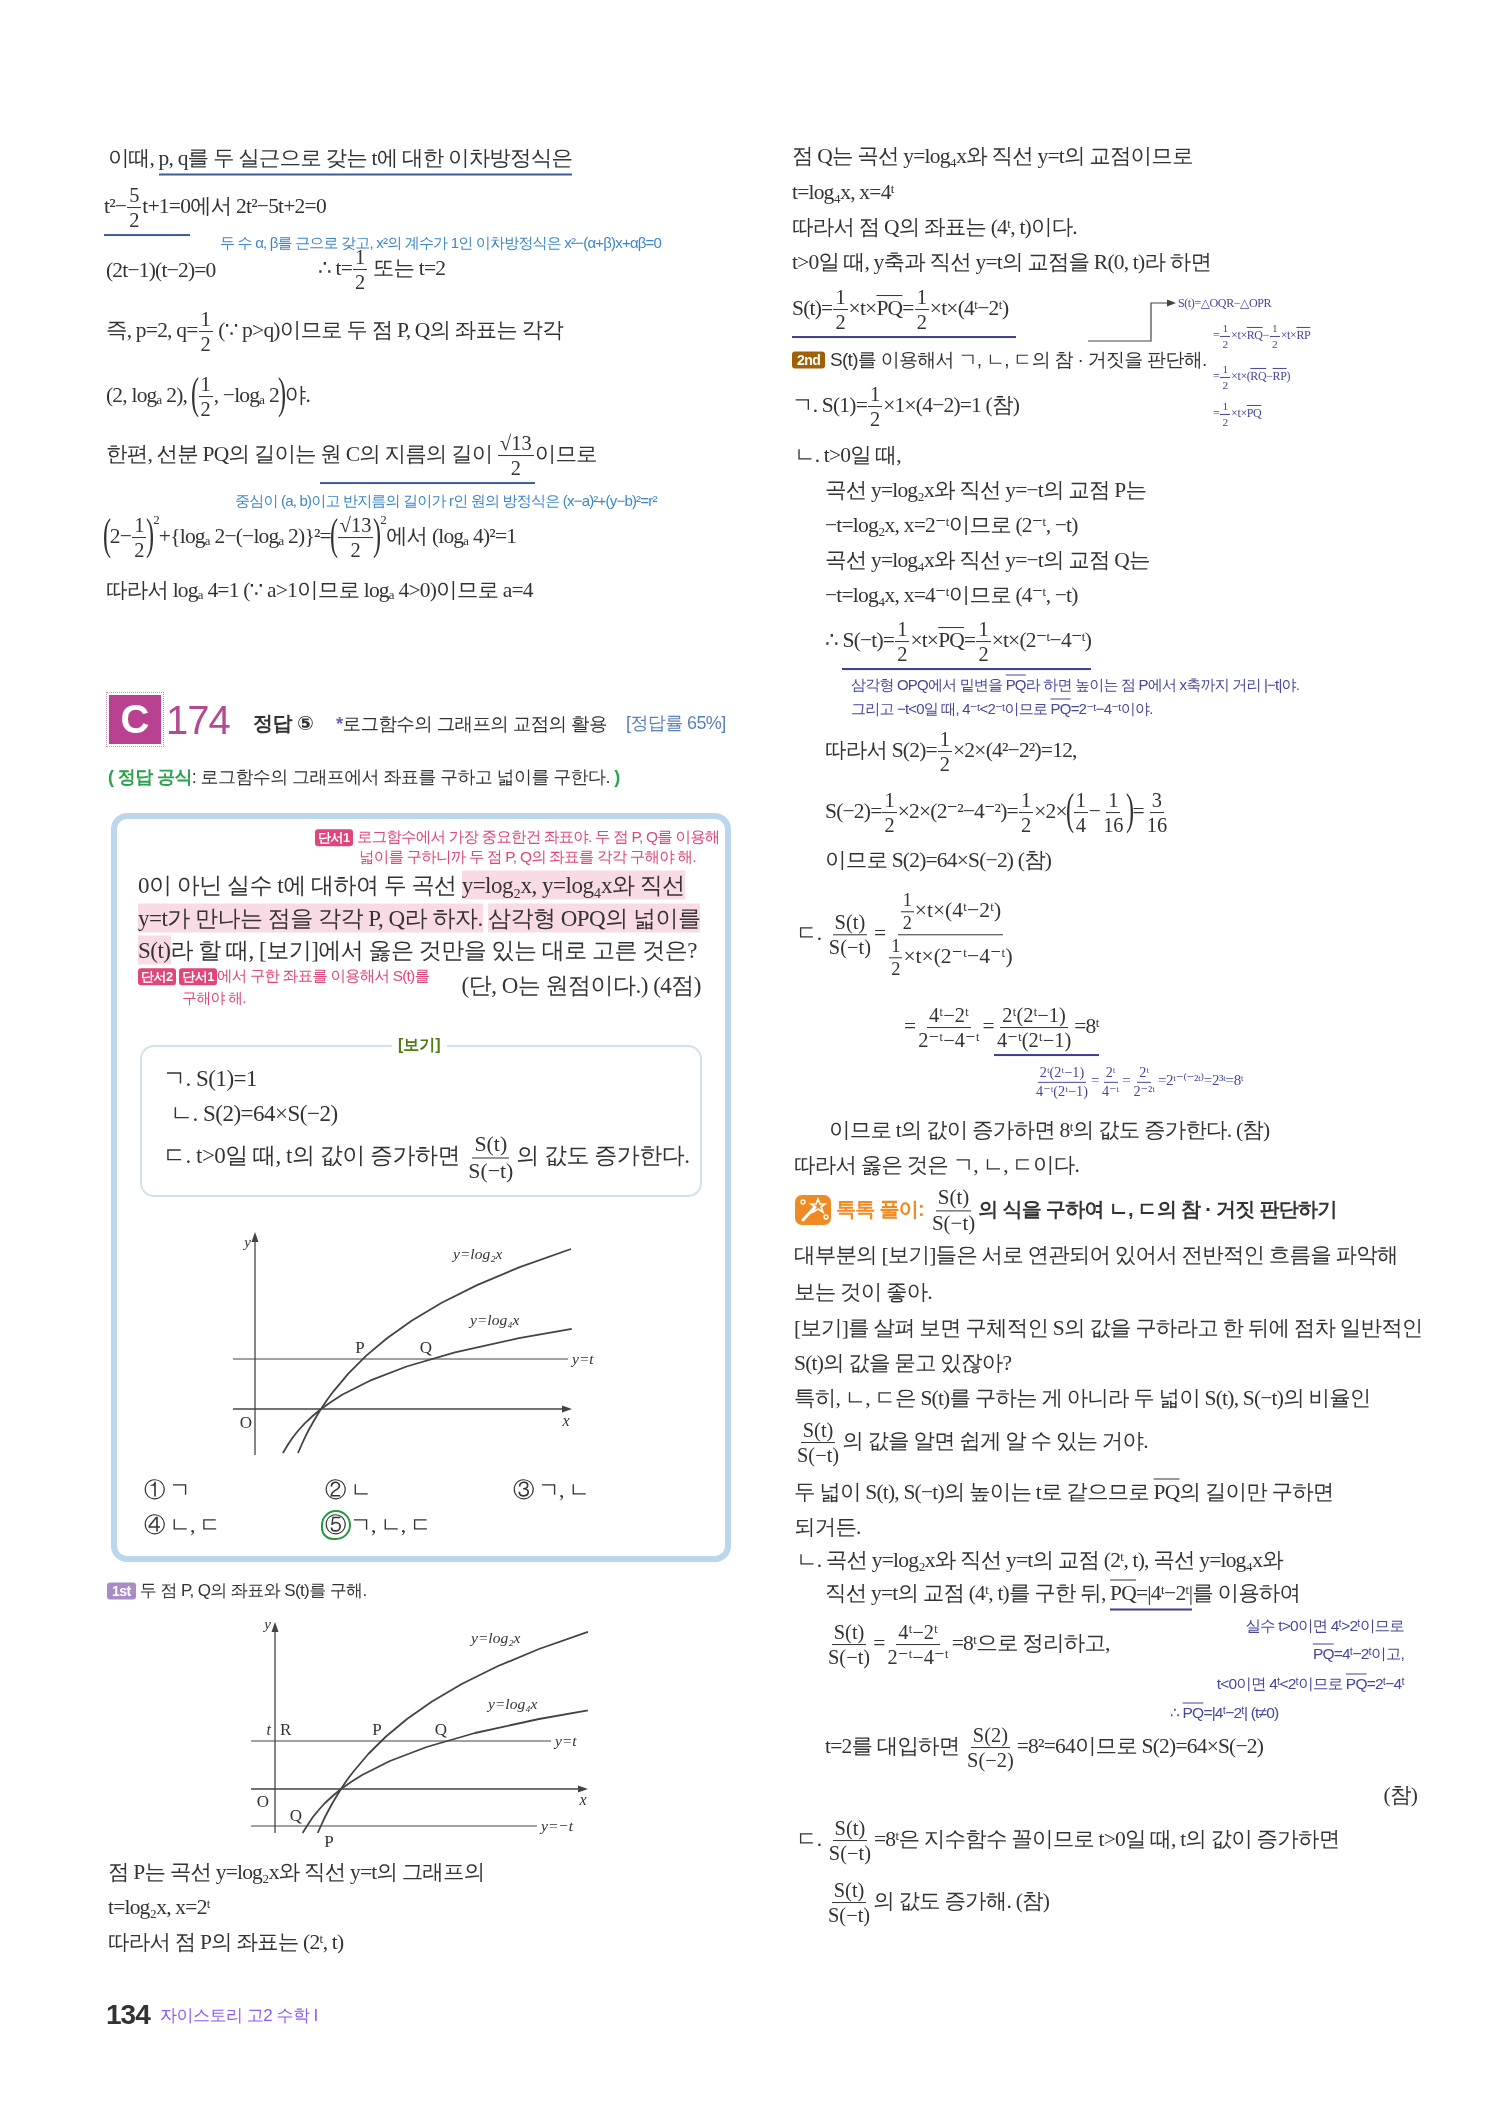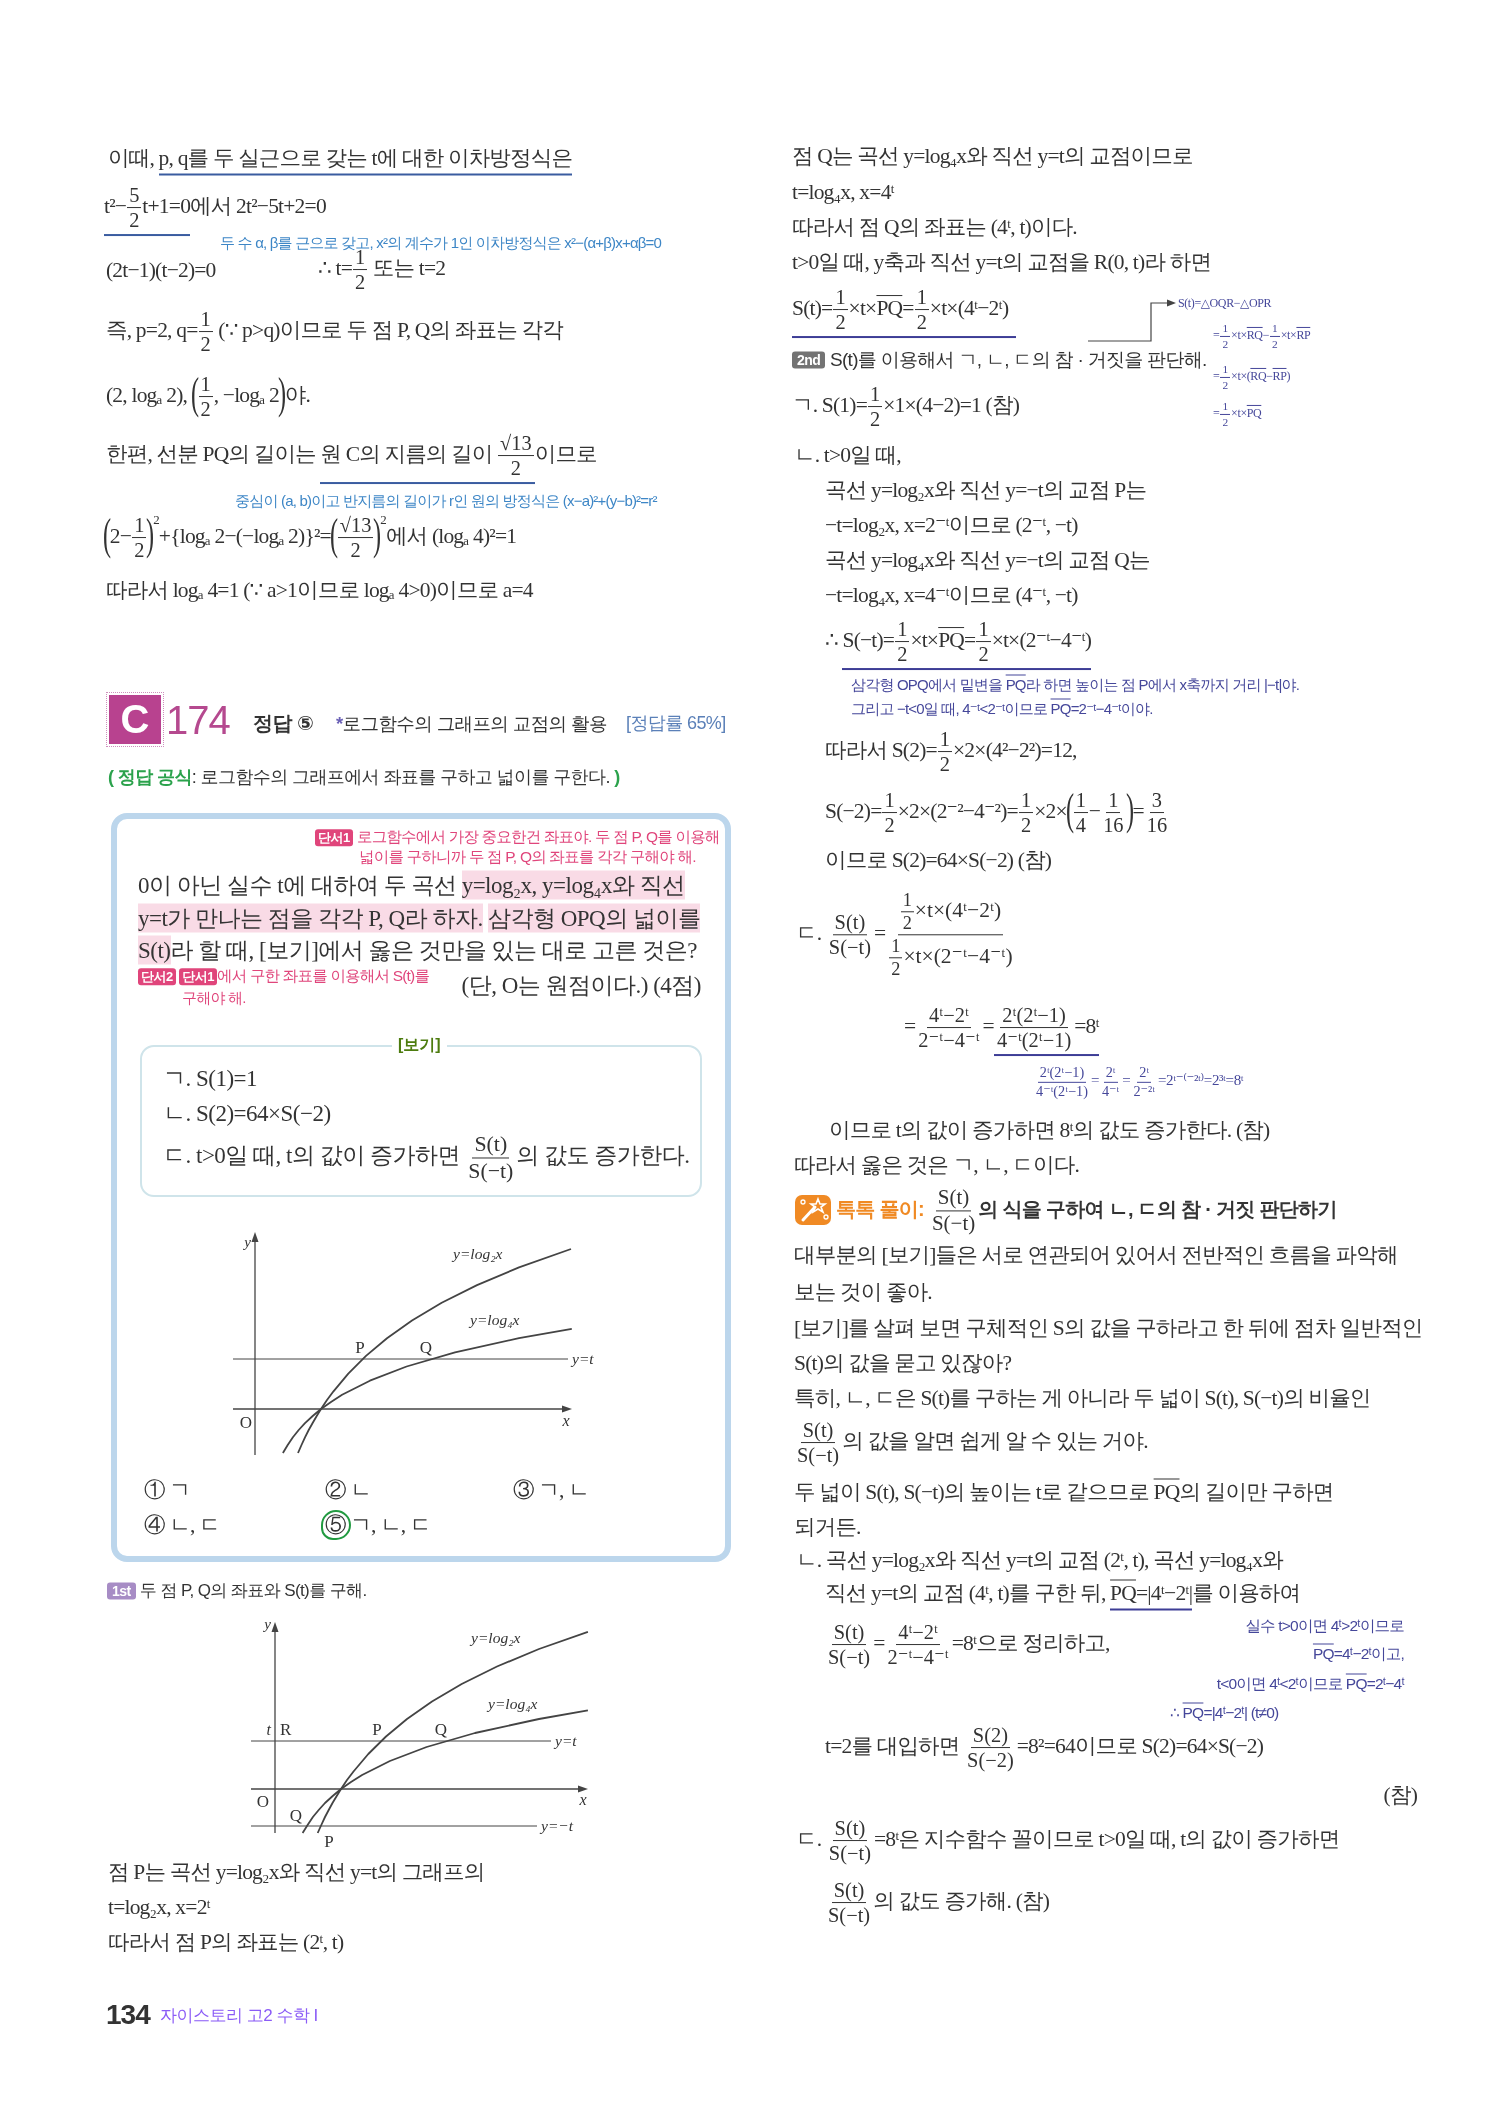--- a/index.html
+++ b/index.html
@@ -99,21 +99,21 @@
 <div class="ln q" style="top:918px;left:138px"><span class="hl">y=t가 만나는 점을 각각 P, Q라 하자.</span><span> </span><span class="hl">삼각형 OPQ의 넓이를</span></div>
 <div class="ln q" style="top:950px;left:138px"><span class="hl">S(t)</span><span>라 할 때, [보기]에서 옳은 것만을 있는 대로 고른 것은?</span></div>
 
 <div class="ln note pink" style="top:976px;left:138px;font-size:15.5px"><span class="bdg pinkbg">단서2</span> <span class="bdg pinkbg">단서1</span><span>에서 구한 좌표를 이용해서 S(t)를</span></div>
 <div class="ln note pink" style="top:997px;left:182px;font-size:15px">구해야 해.</div>
 <div class="ln q" style="top:985px;right:804px">(단, O는 원점이다.) (4점)</div>
 
 <div class="bogi"></div>
 <div class="bogi-title">[보기]</div>
 <div class="ln q" style="top:1078px;left:163px">ㄱ. S(1)=1</div>
-<div class="ln q" style="top:1113px;left:163px">ㄴ. S(2)=64×S(−2)</div>
+<div class="ln q" style="top:1113px;left:170px">ㄴ. S(2)=64×S(−2)</div>
 <div class="ln q" style="top:1158px;left:163px"><span>ㄷ. t&gt;0일 때, t의 값이 증가하면 </span><span class="fr">
       <span class="n">S(t)</span>
       <span class="d">S(−t)</span>
     </span><span>의 값도 증가한다.</span></div>
 
 <div class="ln" style="top:1490px;left:144px">① ㄱ</div>
 <div class="ln" style="top:1490px;left:325px">② ㄴ</div>
 <div class="ln" style="top:1490px;left:513px">③ ㄱ, ㄴ</div>
 <div class="ln" style="top:1525px;left:144px">④ ㄴ, ㄷ</div>
 <div class="ln" style="top:1525px;left:325px">⑤ ㄱ, ㄴ, ㄷ</div>
@@ -151,21 +151,21 @@
     </span><span>×t×</span><span class="ov">RP</span></div>
 <div class="ln snote indigo" style="top:377px;left:1213px"><span>=</span><span class="fr">
       <span class="n">1</span>
       <span class="d">2</span>
     </span><span>×t×(</span><span class="ov">RQ</span><span>−</span><span class="ov">RP</span><span>)</span></div>
 <div class="ln snote indigo" style="top:414px;left:1213px"><span>=</span><span class="fr">
       <span class="n">1</span>
       <span class="d">2</span>
     </span><span>×t×</span><span class="ov">PQ</span></div>
 
-<div class="ln sans" style="top:359px;left:792px;font-size:19px;letter-spacing:-0.7px"><span class="bdg" style="background:#737373;font-size:14px;padding:0 5px">2nd</span> <span>S(t)를 이용해서 ㄱ, ㄴ, ㄷ의 참 · 거짓을 판단해.</span></div>
+<div class="ln sans" style="top:359px;left:792px;font-size:19px;letter-spacing:-0.7px"><span class="bdg" style="background:#a16207;font-size:14px;padding:0 5px">2nd</span> <span>S(t)를 이용해서 ㄱ, ㄴ, ㄷ의 참 · 거짓을 판단해.</span></div>
 
 <div class="ln" style="top:407px;left:792px"><span>ㄱ. S(1)=</span><span class="fr">
       <span class="n">1</span>
       <span class="d">2</span>
     </span><span>×1×(4−2)=1 (참)</span></div>
 
 <div class="ln" style="top:455px;left:794px">ㄴ. t&gt;0일 때,</div>
 <div class="ln" style="top:490px;left:825px">곡선 y=log₂x와 직선 y=−t의 교점 P는</div>
 <div class="ln" style="top:525px;left:825px">−t=log₂x, x=2⁻ᵗ이므로 (2⁻ᵗ, −t)</div>
 <div class="ln" style="top:560px;left:825px">곡선 y=log₄x와 직선 y=−t의 교점 Q는</div>

